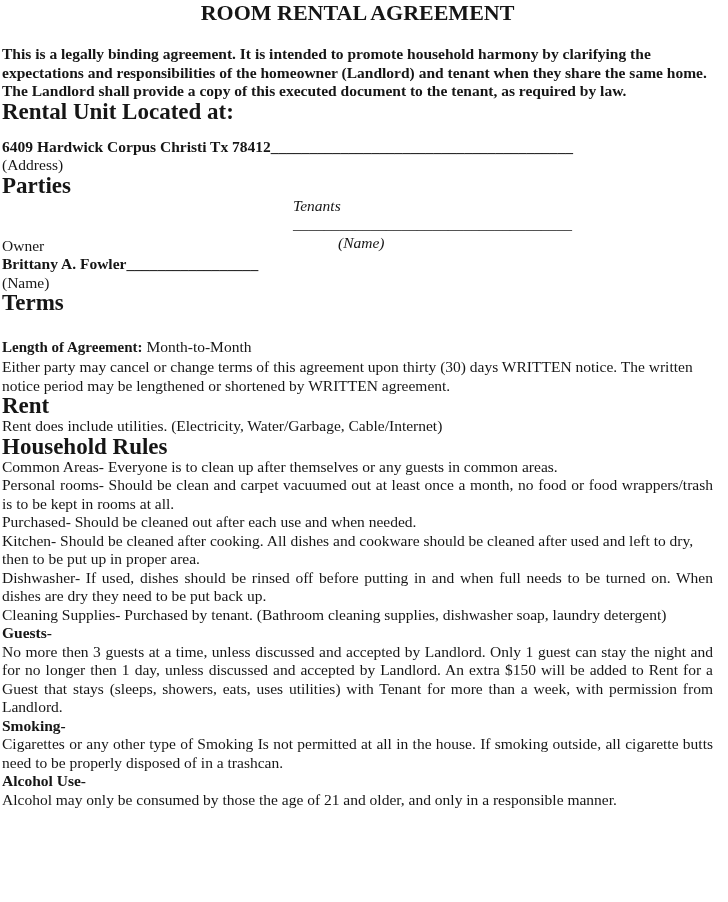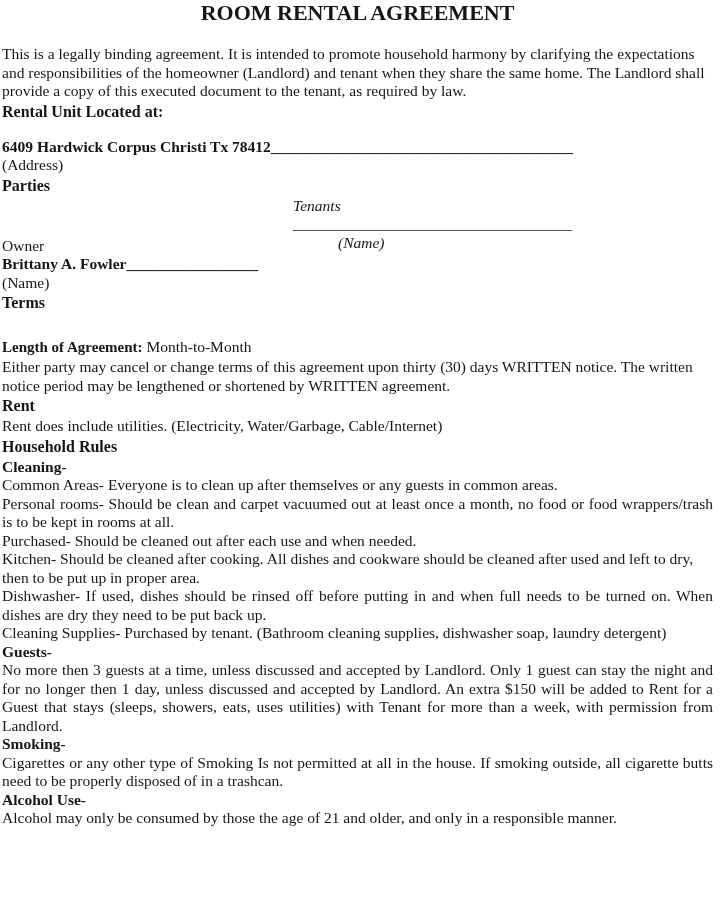--- a/index.html
+++ b/index.html
@@ -18,24 +18,24 @@
   p { margin: 0; line-height: 18.5px; }
 
   .title {
     font-size: 22px;
     line-height: 25px;
     font-weight: bold;
     text-align: center;
     margin: 0;
   }
 
-  .intro { margin-top: 20px; }
+  .intro { margin-top: 20px; font-weight: bold; }
 
   h2.section {
-    font-size: 16px;
+    font-size: 23px;
     line-height: 22px;
     font-weight: bold;
     margin: 0;
   }
   .mt-rental   { margin-top: 20px; }
   .mt-parties  { margin-top: 21px; }
   .mt-terms    { margin-top: 18px; }
   .mt-rent     { margin-top: 18px; }
   .mt-house    { margin-top: 20px; }
 
@@ -91,21 +91,20 @@
     <span>Month-to-Month</span>
   </p>
   <p>Either party may cancel or change terms of this agreement upon thirty (30) days WRITTEN notice. The written notice period may be lengthened or shortened by WRITTEN agreement.</p>
 
   <h2 class="section mt-rent">Rent</h2>
 
   <p>Rent does include utilities. (Electricity, Water/Garbage, Cable/Internet)</p>
 
   <h2 class="section mt-house">Household Rules</h2>
 
-  <p class="bold">Cleaning-</p>
 
   <p><span class="u">Common Areas-</span><span> Everyone is to clean up after themselves or any guests in common areas.</span></p>
 
   <p class="justify"><span class="u">Personal rooms</span><span>- Should be clean and carpet vacuumed out at least once a month, no food or food wrappers/trash is to be kept in rooms at all.</span></p>
 
   <p><span class="u">Purchased</span><span>- Should be cleaned out after each use and when needed.</span></p>
 
   <p><span class="u">Kitchen</span><span>- Should be cleaned after cooking. All dishes and cookware should be cleaned after used and left to dry, then to be put up in proper area.</span></p>
 
   <p class="justify"><span class="u">Dishwasher</span><span>- If used, dishes should be rinsed off before putting in and when full needs to be turned on. When dishes are dry they need to be put back up.</span></p>

